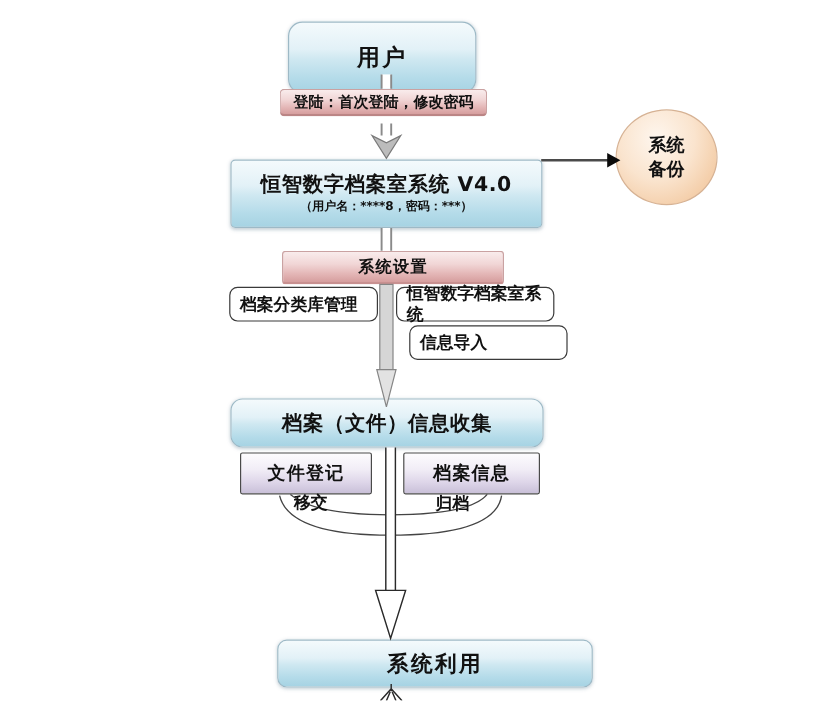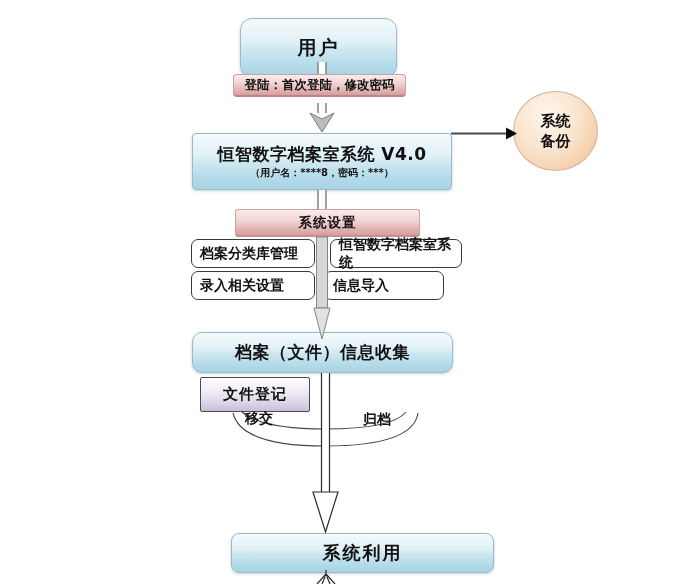--- a/index.html
+++ b/index.html
@@ -54,21 +54,21 @@
     border-radius: 50%;
     background: radial-gradient(ellipse at 40% 30%, #fef6ee 0%, #fae4ce 45%, #f4cfab 75%, #eec19b 100%);
     border: 1px solid #d6b294;
     flex-direction: column;
     font-size: 15px; line-height: 20px;
   }
   .settings-box { left: 235px; top: 209px; width: 185px; height: 28px; border-radius: 3px; font-size: 13.5px; letter-spacing: 1px; border-bottom: 2px solid #c89090; text-align: center; }
   .wb1 { left: 191px; top: 239px; width: 124px; height: 29px; }
   .wb2 { left: 330px; top: 239px; width: 132px; height: 29px; }
   .wb3 { left: 191px; top: 271px; width: 124px; height: 29px; }
-  .wb4 { left: 324px; top: 271px; width: 120px; height: 29px; }
+  .wb4 { left: 341px; top: 271px; width: 132px; height: 29px; }
   .collect-box { left: 192px; top: 332px; width: 261px; height: 41px; border-radius: 10px; font-size: 17px; letter-spacing: 0.5px; }
   .file-box    { left: 200px; top: 377px; width: 110px; height: 35px; font-size: 15px; letter-spacing: 1px; }
   .archive-box { left: 336px; top: 377px; width: 114px; height: 35px; font-size: 15px; letter-spacing: 1px; }
   .utilize-box { left: 195px; top: 533px; width: 263px; height: 40px; border-radius: 8px; font-size: 18px; letter-spacing: 2px; margin-left: 36px; }
 
   .edge-label { position: absolute; font-weight: 700; font-size: 14px; z-index: 6; }
   .lbl-transfer { left: 245px; top: 410px; }
   .lbl-archive  { left: 363px; top: 411px; }
 
   svg.overlay {
@@ -102,33 +102,33 @@
   <div class="node center pink settings-box">
     <span>系统设置</span>
   </div>
 
   <div class="node white wb1">
     <span>档案分类库管理</span>
   </div>
   <div class="node white wb2">
     <span>恒智数字档案室系统</span>
   </div>
-  <div class="node white wb3">
-    <span>录入相关设置</span>
-  </div>
   <div class="node white wb4">
     <span>信息导入</span>
   </div>
 
   <div class="node center blue collect-box">
     <span>档案（文件）信息收集</span>
   </div>
 
   <div class="node center lav file-box">
     <span>文件登记</span>
+  </div>
+  <div class="node center lav archive-box">
+    <span>档案信息</span>
   </div>
 
   <div class="node center blue utilize-box">
     <span>系统利用</span>
   </div>
 
   <svg class="overlay" viewBox="0 0 682 584">
 
     <g>
       <rect x="318" y="62" width="8" height="12" fill="#ffffff"></rect>

